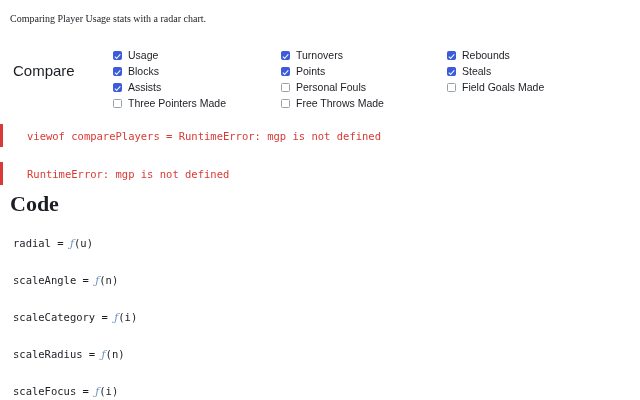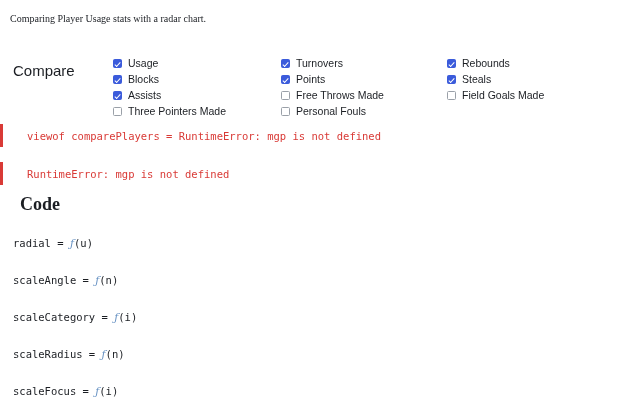--- a/index.html
+++ b/index.html
@@ -41,21 +41,21 @@
     position: absolute;
     left: 13px;
     top: 18px;
     font-size: 15px;
     color: #1b1e23;
     font-family: Liberation Sans, sans-serif;
     white-space: nowrap;
   }
   .cb-column {
     position: absolute;
-    top: 12px;
+    top: 4px;
   }
   .cb-col-0 { left: 113px; }
   .cb-col-1 { left: 281px; }
   .cb-col-2 { left: 447px; }
 
   .cb-row {
     display: flex;
     align-items: center;
     height: 15px;
     margin-bottom: 1px;
@@ -108,25 +108,25 @@
     display: flex;
     align-items: center;
     box-sizing: border-box;
   }
   .err-0 { top: 124px; height: 23px; }
   .err-1 { top: 162px; height: 23px; }
 
   
   .section-title {
     position: absolute;
-    left: 20px;
+    left: 10px;
     top: 193px;
     font-family: "Liberation Serif", serif;
     font-weight: bold;
-    font-size: 18px;
+    font-size: 22px;
     line-height: 22px;
     color: #1b1e23;
     white-space: nowrap;
   }
   .code-cell {
     position: absolute;
     left: 13px;
     font-family: "DejaVu Sans Mono", monospace;
     font-size: 10.5px;
     line-height: 14px;
@@ -169,25 +169,25 @@
       <div class="cb-row checked">
         <span class="cb-box"></span>
         <span class="cb-label">Turnovers</span>
       </div>
       <div class="cb-row checked">
         <span class="cb-box"></span>
         <span class="cb-label">Points</span>
       </div>
       <div class="cb-row">
         <span class="cb-box"></span>
+        <span class="cb-label">Personal Fouls</span>
+      </div>
+      <div class="cb-row">
+        <span class="cb-box"></span>
         <span class="cb-label">Free Throws Made</span>
-      </div>
-      <div class="cb-row">
-        <span class="cb-box"></span>
-        <span class="cb-label">Personal Fouls</span>
       </div>
     </div>
   <div class="cb-column cb-col-2">
       <div class="cb-row checked">
         <span class="cb-box"></span>
         <span class="cb-label">Rebounds</span>
       </div>
       <div class="cb-row checked">
         <span class="cb-box"></span>
         <span class="cb-label">Steals</span>

